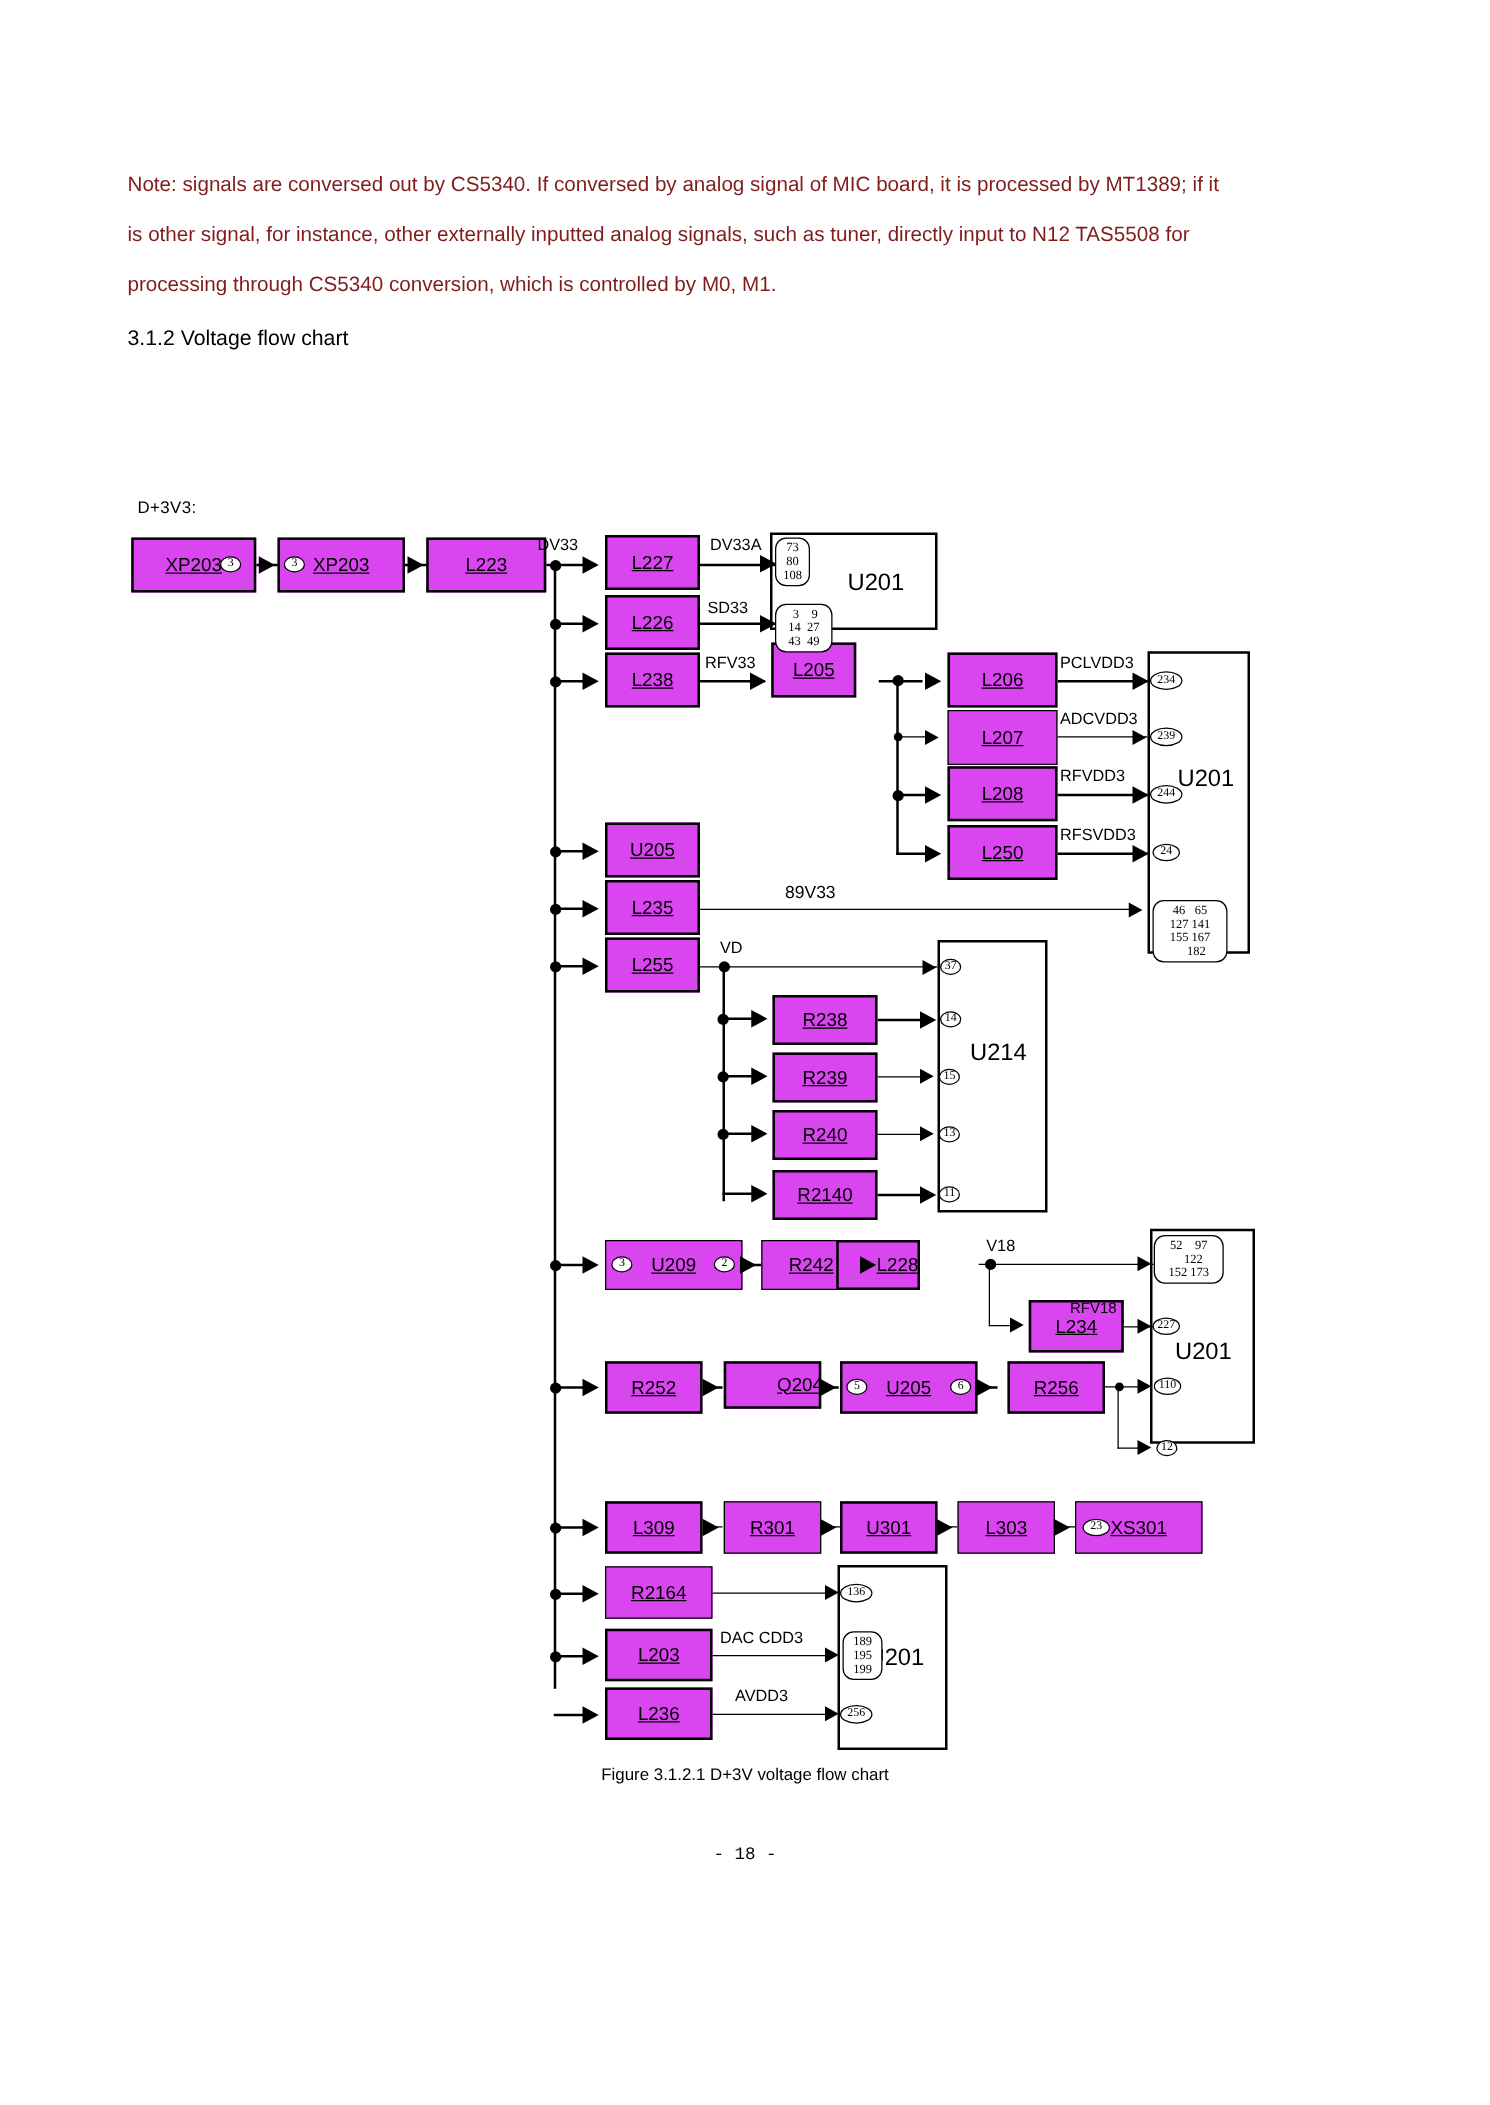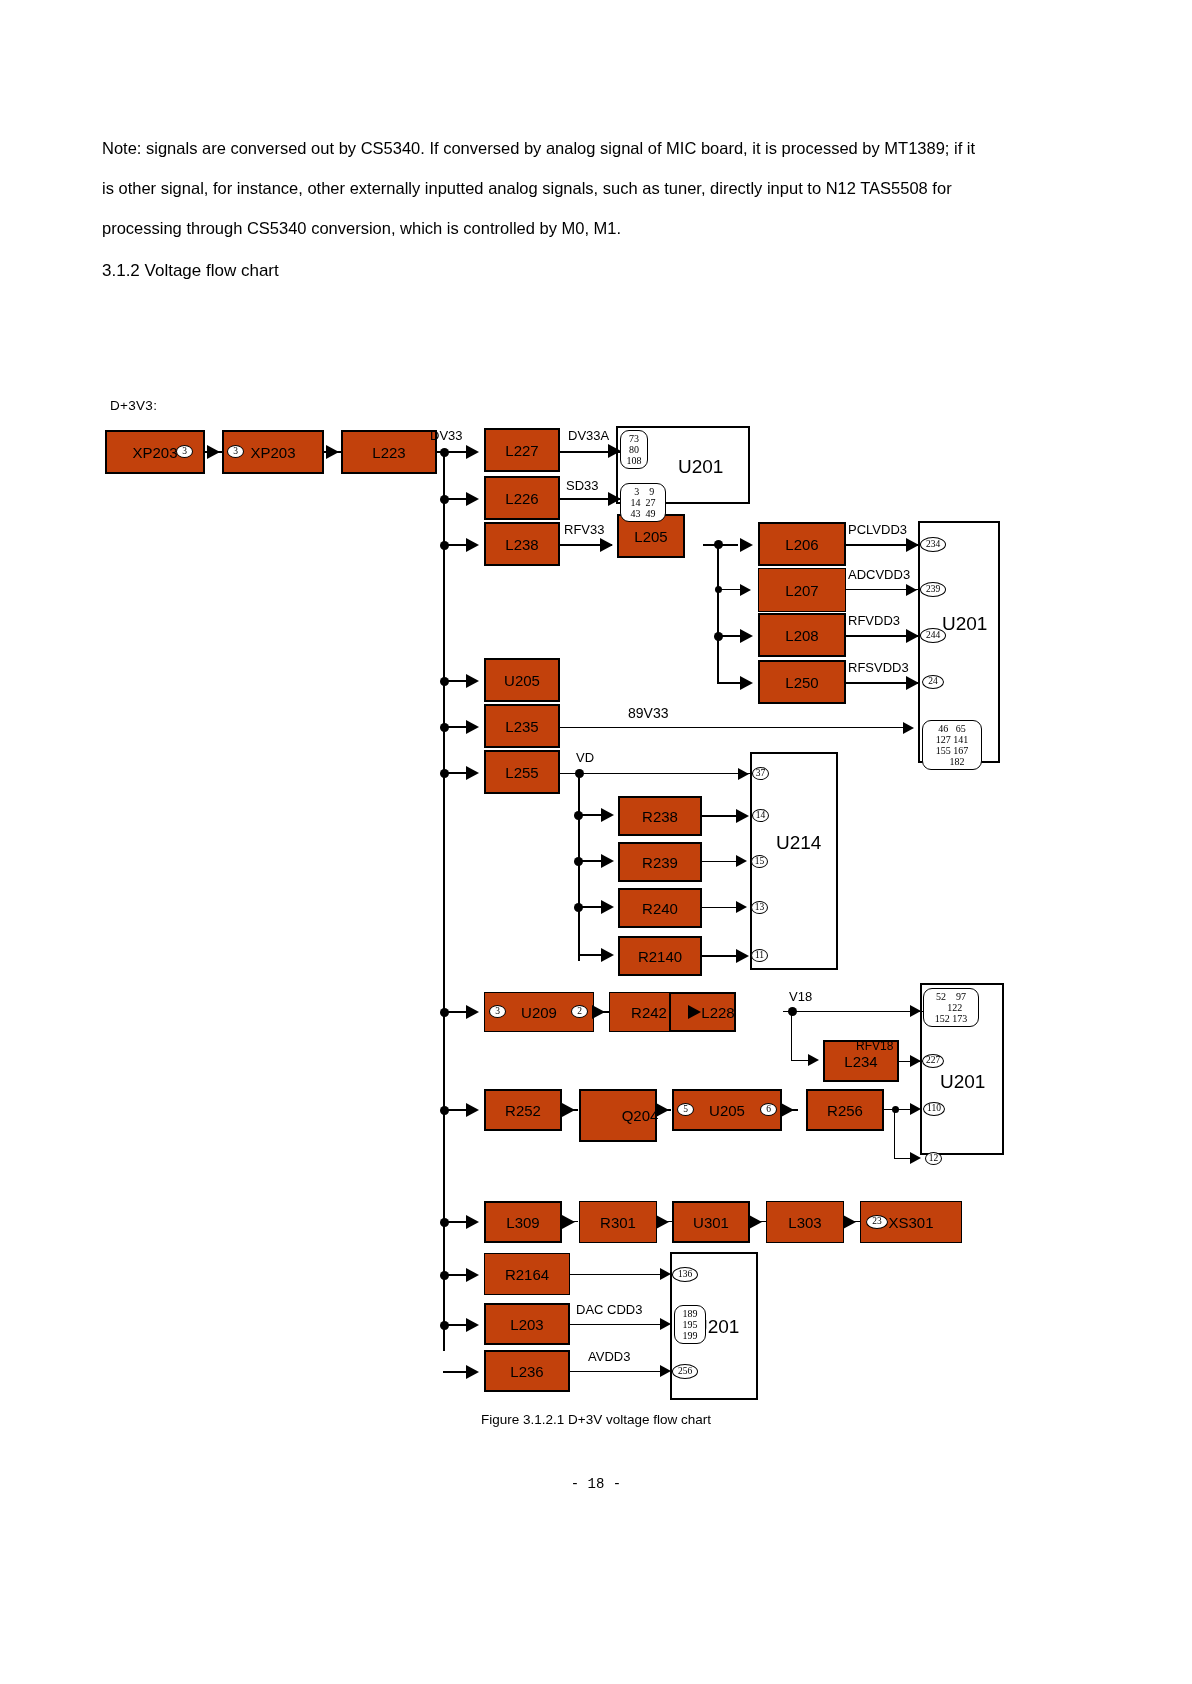--- a/index.html
+++ b/index.html
@@ -10,21 +10,21 @@
     font-family:"Liberation Sans", sans-serif;
     color:#000000;
     position:relative;
     overflow:hidden;
   }
   .page { position:absolute; inset:0; }
 
   
   .note {
     position:absolute; left:102px; top:128px; width:880px;
-    font-size:16.5px; line-height:40px; color:#000000;
+    font-size:16.5px; line-height:40px; color:#7f1d1d;
   }
   .heading {
     position:absolute; left:102px; top:258px;
     font-size:17px; line-height:26px;
   }
   .subline {
     position:absolute; left:102px; top:295px;
     font-size:16.5px; line-height:26px;
   }
   .caption {
@@ -38,24 +38,25 @@
   .diag-label {
     position:absolute; font-size:13.5px; letter-spacing:.3px;
   }
 
   
   .fig { position:absolute; left:0; top:340px; width:1192px; height:1060px; }
 
   .box {
     position:absolute;
     border:2px solid #000;
-    background:#c2410c;
+    background:#d946ef;
     display:flex; align-items:center; justify-content:center;
     font-size:15px; font-family:"Liberation Sans", sans-serif;
     z-index:3;
+    text-decoration:underline;
   }
   .box.thin { border-width:1.6px; }
 
   .bigbox {
     position:absolute;
     border:2px solid #000;
     background:#fff;
     z-index:1;
   }
   .bigbox .bl {
@@ -323,21 +324,21 @@
     <div class="pingrp" style="left:923px; top:648px; width:56px;">52    97
    122
 152 173</div>
 
     <div class="dot" style="left:440px; top:766px;"></div>
     <div class="h" style="left:443px; top:769px; width:24px;"></div>
     <div class="ah" style="left:466px; top:763px;"></div>
     <div class="box" style="left:484px; top:749px; width:78px; height:42px;">R252</div>
     <div class="h" style="left:562px; top:769px; width:16px;"></div>
     <div class="ah" style="left:562px; top:763px;"></div>
-    <div class="box" style="left:579px; top:749px; width:78px; height:53px;padding-left:44px;">Q204</div>
+    <div class="box" style="left:579px; top:749px; width:78px; height:38px;padding-left:44px;">Q204</div>
     <div class="h" style="left:657px; top:769px; width:14px;"></div>
     <div class="ah" style="left:656px; top:763px;"></div>
     <div class="box" style="left:672px; top:749px; width:110px; height:42px;">U205</div>
     <div class="pin w1" style="left:677px; top:763px;">5</div>
     <div class="pin w1" style="left:760px; top:763px;">6</div>
     <div class="h" style="left:782px; top:769px; width:16px;"></div>
     <div class="ah" style="left:781px; top:763px;"></div>
     <div class="box" style="left:806px; top:749px; width:78px; height:42px;">R256</div>
 
     <div class="h thin" style="left:884px; top:769px; width:30px;"></div>

